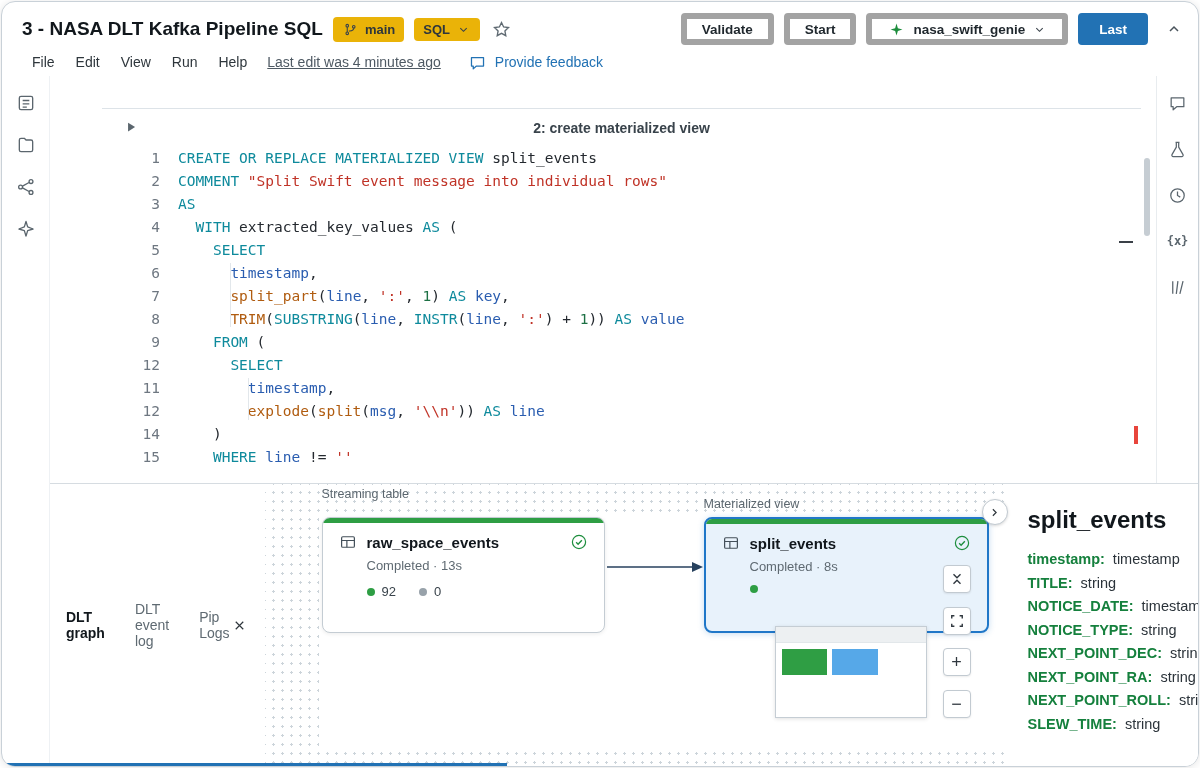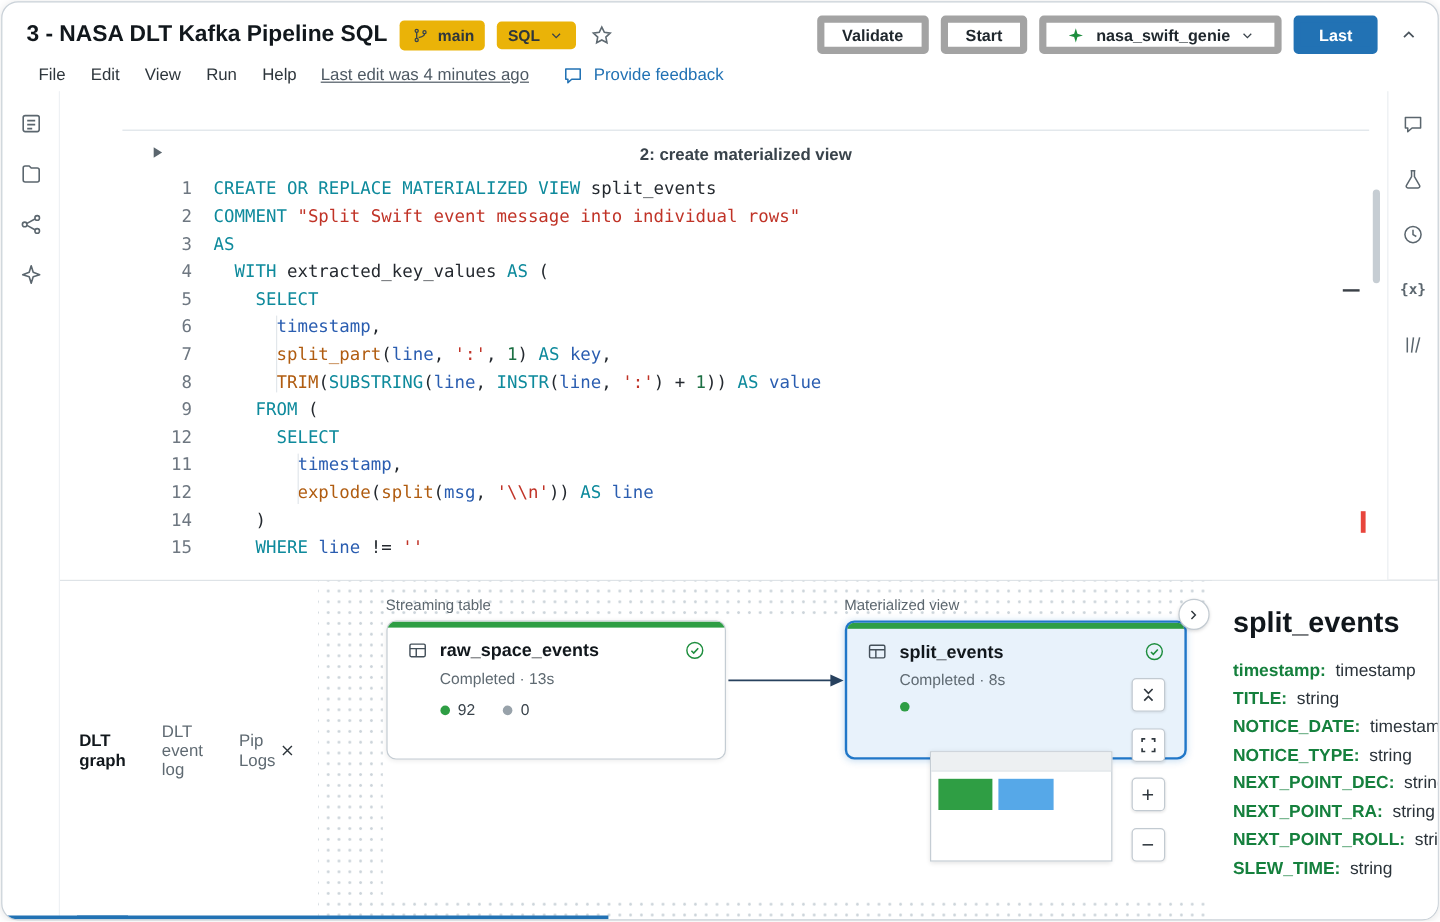--- a/index.html
+++ b/index.html
@@ -67,21 +67,21 @@
   .tabs { display:flex; gap:26px; }
   .tab { display:flex; align-items:center; font-size:14px; color:#5f6a72; cursor:pointer; padding:0 2px; }
   .tab.active { color:#11171c; font-weight:700; box-shadow:inset 0 -3px 0 #2272b4; }
   .close { margin-left:auto; margin-right:18px; align-self:center; cursor:pointer; display:flex; }
   .bottom-content { flex:1; display:flex; min-height:0; }
   .canvas { flex:0 0 745px; position:relative;
             background-image:radial-gradient(circle,#ccd4da 1px, transparent 1.3px);
             background-size:9px 9px; background-position:4px 4px; }
   .canvas-white { position:absolute; left:54px; top:32px; right:4px; bottom:18px; background:#fff; }
   .node-kind { position:absolute; font-size:12.5px; color:#5b666e; z-index:2; }
-  .k1 { left:57px; top:13px;text-align:center; } .k2 { left:439px; top:13px; }
+  .k1 { left:57px; top:3px;text-align:center; } .k2 { left:439px; top:13px; }
   .node { position:absolute; top:33px; height:116px; background:#fff; border:1px solid #c4ccd3;
           border-radius:8px; box-shadow:0 1px 4px rgba(0,0,0,.08); z-index:2; cursor:pointer; overflow:hidden; }
   .n1 { left:57px; width:283px; }
   .n2 { left:439px; width:285px; background:#e8f2fb; border:2px solid #2077c8;
         box-shadow:0 1px 6px rgba(32,119,200,.25); }
   .topbar { height:5px; background:#2e9e44; }
   .nbody { padding:10px 16px 0 16px; }
   .nrow1 { display:flex; align-items:center; gap:10px; }
   .nname { flex:1; font-size:15px; font-weight:700; color:#11171c; white-space:nowrap; }
   .nstatus { margin:7px 0 0 28px; font-size:13px; color:#5f6a72; }

